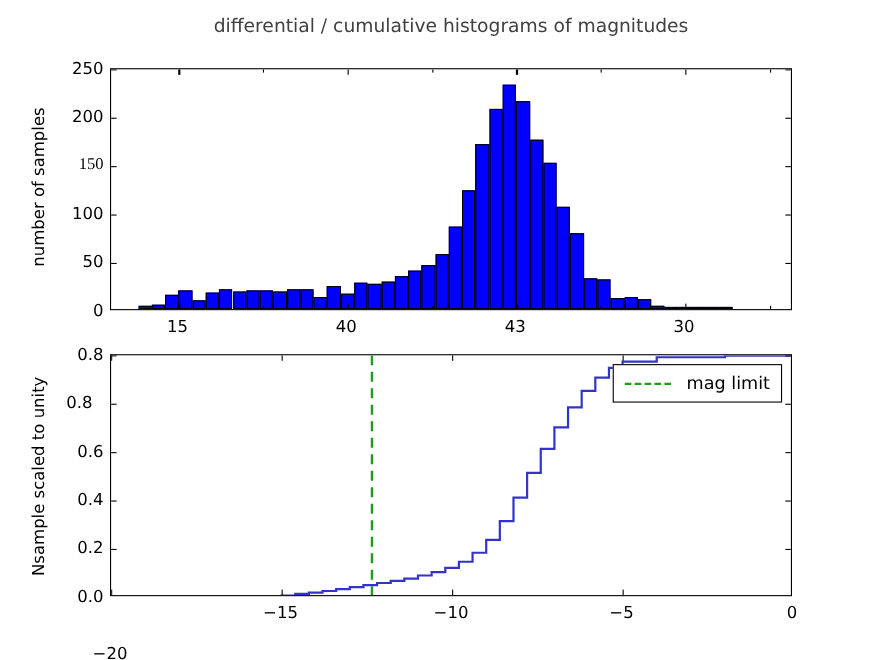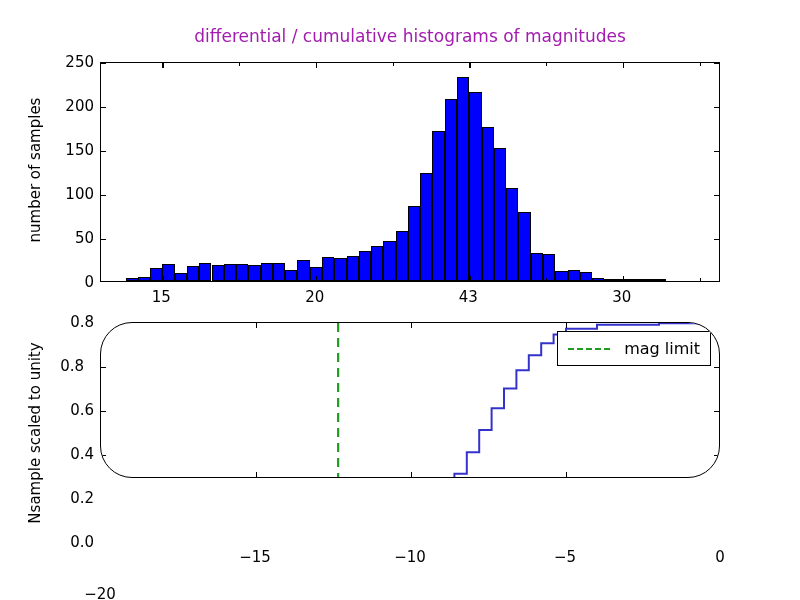--- a/index.html
+++ b/index.html
@@ -14,25 +14,25 @@
   }
   .figure {
     position: absolute;
     left: 0; top: 0;
     width: 800px; height: 600px;
     background: #ffffff;
   }
   
   .fig-title {
     position: absolute;
-    left: 100px; top: 26px;
+    left: 100px; top: 14px;
     width: 620px;
     text-align: center;
     font-size: 17px;
-    color: #a21caf;
+    color: #404040;
     white-space: nowrap;
   }
   .ylabel {
     position: absolute;
     transform-origin: 0 0;
     transform: rotate(-90deg);
     font-size: 15px;
     color: #000;
     white-space: nowrap;
   }
@@ -59,21 +59,21 @@
   }
   
   .panel {
     position: absolute;
     box-sizing: border-box;
     border: 1.2px solid #000000;
     background: #ffffff;
     overflow: hidden;
   }
   #panel-top  { left: 100px; top: 62px;  width: 620px; height: 220px; }
-  #panel-bot  { left: 100px; top: 322px; width: 620px; height: 156px; border-radius: 32px; }
+  #panel-bot  { left: 100px; top: 322px; width: 620px; height: 220px; }
 
   .plotarea {
     position: absolute;
     left: 0; top: 0; right: 0; bottom: 0;
   }
 
   
   .tick-v {            
     position: absolute;
     width: 1.2px; height: 5px;
@@ -222,27 +222,27 @@
         <div class="tick-h" style="top: 88px;"></div>
         <div class="tick-h right-in" style="top: 88px;"></div>
         <div class="tick-h" style="top: 44px;"></div>
         <div class="tick-h right-in" style="top: 44px;"></div>
         <div class="tick-h" style="top: 0px;"></div>
         <div class="tick-h right-in" style="top: 0px;"></div>
       </div>
   </div>
   <div id="top-ticklabels">
       <div class="ticklabel-x" style="left: 161.39px; top: 288px;">15</div>
-      <div class="ticklabel-x" style="left: 314.85px; top: 288px;">20</div>
+      <div class="ticklabel-x" style="left: 314.85px; top: 288px;">40</div>
       <div class="ticklabel-x" style="left: 468.32px; top: 288px;">43</div>
       <div class="ticklabel-x" style="left: 621.78px; top: 288px;">30</div>
       <div class="ticklabel-y" style="left: 34px; top: 282px;">0</div>
       <div class="ticklabel-y" style="left: 34px; top: 238px;">50</div>
       <div class="ticklabel-y" style="left: 34px; top: 194px;">100</div>
-      <div class="ticklabel-y" style="left: 34px; top: 150px;">150</div>
+      <div class="ticklabel-y" style="left: 34px; top: 150px; font-family: Liberation Serif, serif;">150</div>
       <div class="ticklabel-y" style="left: 34px; top: 106px;">200</div>
       <div class="ticklabel-y" style="left: 34px; top: 62px;">250</div>
     </div>
 
   <div class="ylabel ylabel-bot">Nsample scaled to unity</div>
 
   <div class="panel" id="panel-bot">
     <svg id="bot-plot" width="620" height="220" viewBox="0 0 620 220">
         <path d="M0.00,220.00 L142.60,220.00 L142.60,219.56 L155.00,219.56 L155.00,218.46 L167.40,218.46 L167.40,216.92 L179.80,216.92 L179.80,215.82 L192.20,215.82 L192.20,214.28 L204.60,214.28 L204.60,212.52 L217.00,212.52 L217.00,210.76 L229.40,210.76 L229.40,209.00 L241.80,209.00 L241.80,207.02 L254.20,207.02 L254.20,205.04 L266.60,205.04 L266.60,203.06 L279.00,203.06 L279.00,200.20 L291.40,200.20 L291.40,197.12 L303.80,197.12 L303.80,193.16 L316.20,193.16 L316.20,187.66 L328.60,187.66 L328.60,179.52 L341.00,179.52 L341.00,167.86 L353.40,167.86 L353.40,150.70 L365.80,150.70 L365.80,129.36 L378.20,129.36 L378.20,106.92 L390.60,106.92 L390.60,85.14 L403.00,85.14 L403.00,65.56 L415.40,65.56 L415.40,47.30 L427.80,47.30 L427.80,32.34 L440.20,32.34 L440.20,20.24 L452.60,20.24 L452.60,11.44 L465.00,11.44 L465.00,5.72 L496.00,5.72 L496.00,1.76 L558.00,1.76 L558.00,0.22 L620.00,0.22 L620.00,0.00 L620.00,0.00" fill="none" stroke="#3333cc" stroke-width="2"></path>
         <line x1="237.15" x2="237.15" y1="0" y2="220" stroke="#1f9c1f" stroke-width="2.2" stroke-dasharray="9,6"></line>

